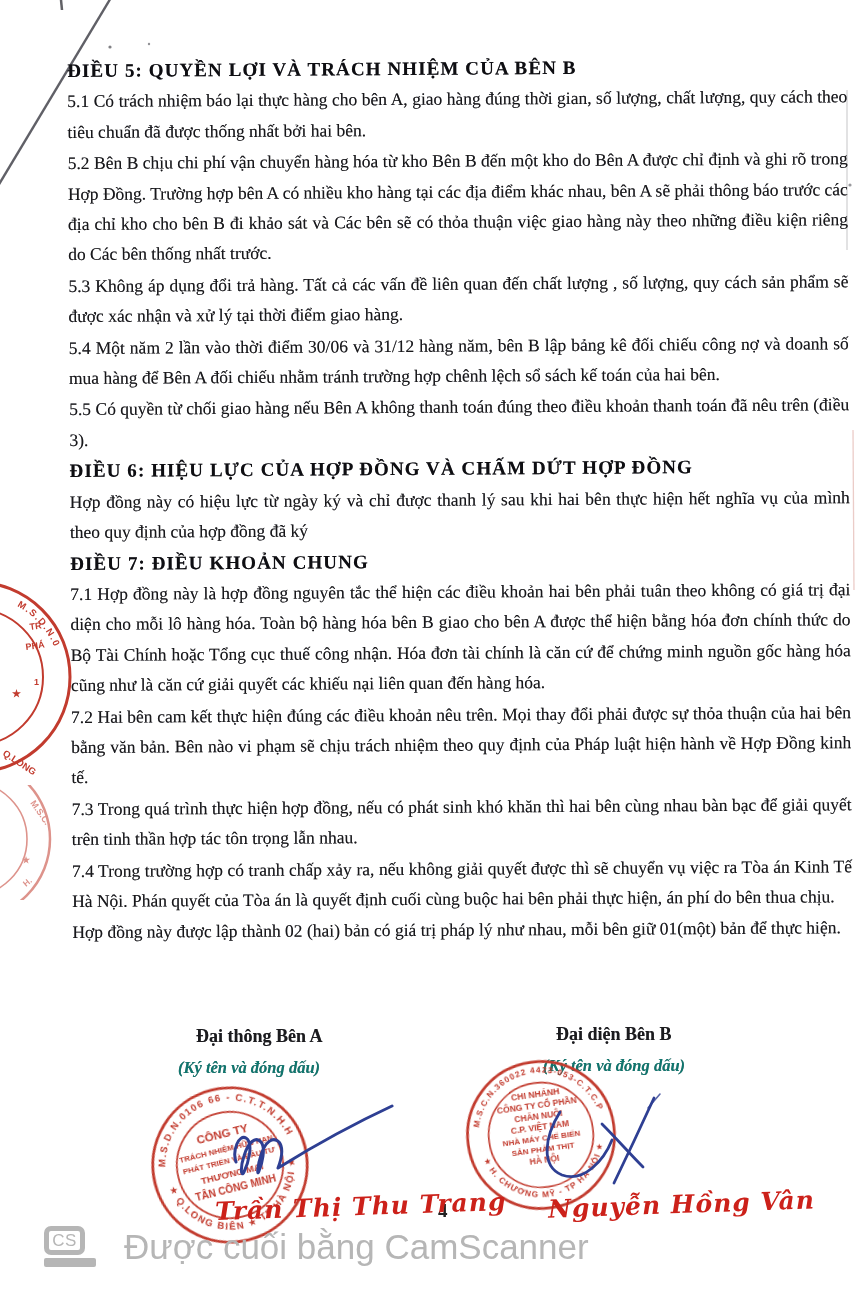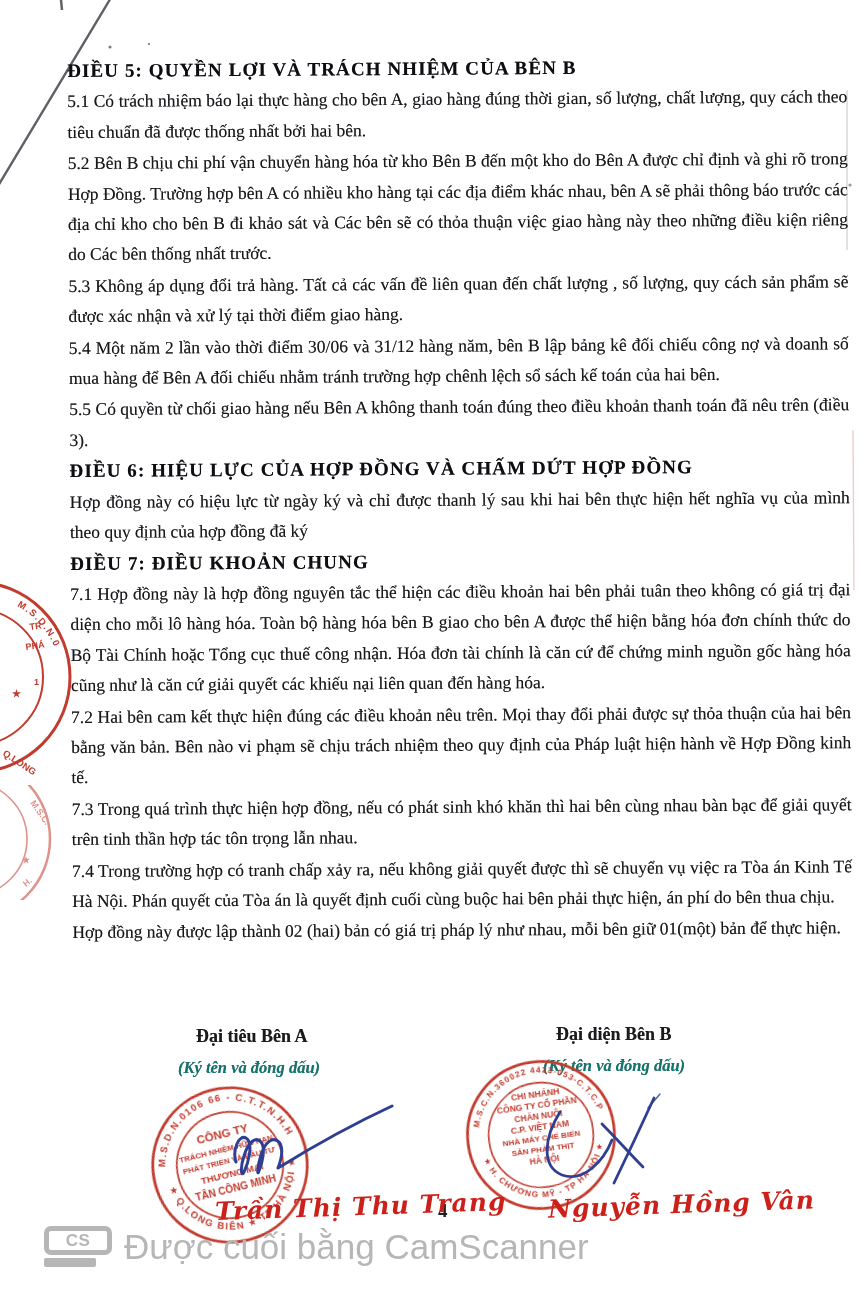--- a/index.html
+++ b/index.html
@@ -52,23 +52,23 @@
   .edge-frag circle{fill:none;stroke:#c23b2e;}
   .edge-frag text{fill:#c23b2e;font-family:"Liberation Sans",sans-serif;font-weight:bold;}
 
   
   .artifact{position:absolute;pointer-events:none;}
 
   
   .wm{position:absolute;left:44px;top:1226px;display:flex;align-items:center;z-index:3;}
   .cs-logo{width:52px;height:42px;margin-right:28px;}
   .cs-box{
-    box-sizing:border-box;width:68px;height:29px;border:5px solid #b6b6b6;border-radius:7px;
+    box-sizing:border-box;width:41px;height:29px;border:5px solid #b6b6b6;border-radius:7px;
     display:flex;align-items:center;justify-content:center;
-    color:#b6b6b6;font-family:"Liberation Sans",sans-serif;font-weight:bold;font-size:17px;
+    color:#b6b6b6;font-family:"Liberation Sans",sans-serif;font-weight:normal;font-size:17px;
     letter-spacing:.5px;
   }
   .cs-bar{width:52px;height:9px;background:#b6b6b6;border-radius:2px;margin-top:3px;}
   .wm-text{
     color:#b6b6b6;font-family:"Liberation Sans","DejaVu Sans",sans-serif;
     font-size:35px;white-space:nowrap;
   }
   .scanned-footer{
     position:absolute;left:517px;top:1260px;z-index:3;
     color:#141414;font-family:"Liberation Sans","DejaVu Sans",sans-serif;font-size:24px;
@@ -124,21 +124,21 @@
     <h2>ĐIỀU 6: HIỆU LỰC CỦA HỢP ĐỒNG VÀ CHẤM DỨT HỢP ĐỒNG</h2>
     <p>Hợp đồng này có hiệu lực từ ngày ký và chỉ được thanh lý sau khi hai bên thực hiện hết nghĩa vụ của mình theo quy định của hợp đồng đã ký</p>
     <h2>ĐIỀU 7: ĐIỀU KHOẢN CHUNG</h2>
     <p>7.1 Hợp đồng này là hợp đồng nguyên tắc thể hiện các điều khoản hai bên phải tuân theo không có giá trị đại diện cho mỗi lô hàng hóa. Toàn bộ hàng hóa bên B giao cho bên A được thể hiện bằng hóa đơn chính thức do Bộ Tài Chính hoặc Tổng cục thuế công nhận. Hóa đơn tài chính là căn cứ để chứng minh nguồn gốc hàng hóa cũng như là căn cứ giải quyết các khiếu nại liên quan đến hàng hóa.</p>
     <p>7.2 Hai bên cam kết thực hiện đúng các điều khoản nêu trên. Mọi thay đổi phải được sự thỏa thuận của hai bên bằng văn bản. Bên nào vi phạm sẽ chịu trách nhiệm theo quy định của Pháp luật hiện hành về Hợp Đồng kinh tế.</p>
     <p>7.3 Trong quá trình thực hiện hợp đồng, nếu có phát sinh khó khăn thì hai bên cùng nhau bàn bạc để giải quyết trên tinh thần hợp tác tôn trọng lẫn nhau.</p>
     <p>7.4 Trong trường hợp có tranh chấp xảy ra, nếu không giải quyết được thì sẽ chuyển vụ việc ra Tòa án Kinh Tế Hà Nội. Phán quyết của Tòa án là quyết định cuối cùng buộc hai bên phải thực hiện,  án phí do bên thua chịu.</p>
     <p>Hợp đồng này được lập thành 02 (hai) bản có giá trị pháp lý như nhau, mỗi bên giữ 01(một) bản để thực hiện.</p>
   </div>
 
-  <div class="sig-title" style="left:196px;top:1026px;">Đại tiêu Bên A</div>
+  <div class="sig-title" style="left:196px;top:1026px;">Đại thông Bên A</div>
   <div class="sig-title" style="left:556px;top:1024px;font-family:Liberation Serif, serif;">Đại diện Bên B</div>
   <div class="sig-sub" style="left:178px;top:1058px;">(Ký tên và đóng dấu)</div>
   <div class="sig-sub" style="left:543px;top:1056px;">(Ký tên và đóng dấu)</div>
 
   <svg class="stamp" style="left:148px;top:1083px;transform:rotate(-14deg);" width="164" height="164" viewBox="0 0 170 170">
     <circle cx="85" cy="85" r="80" stroke-width="3"></circle>
     <circle cx="85" cy="85" r="55" stroke-width="1.8"></circle>
     <defs>
       <path id="arcTopA" d="M 18,85 A 67,67 0 0 1 152,85"></path>
       <path id="arcBotA" d="M 18,85 A 67,67 0 0 0 152,85"></path>

